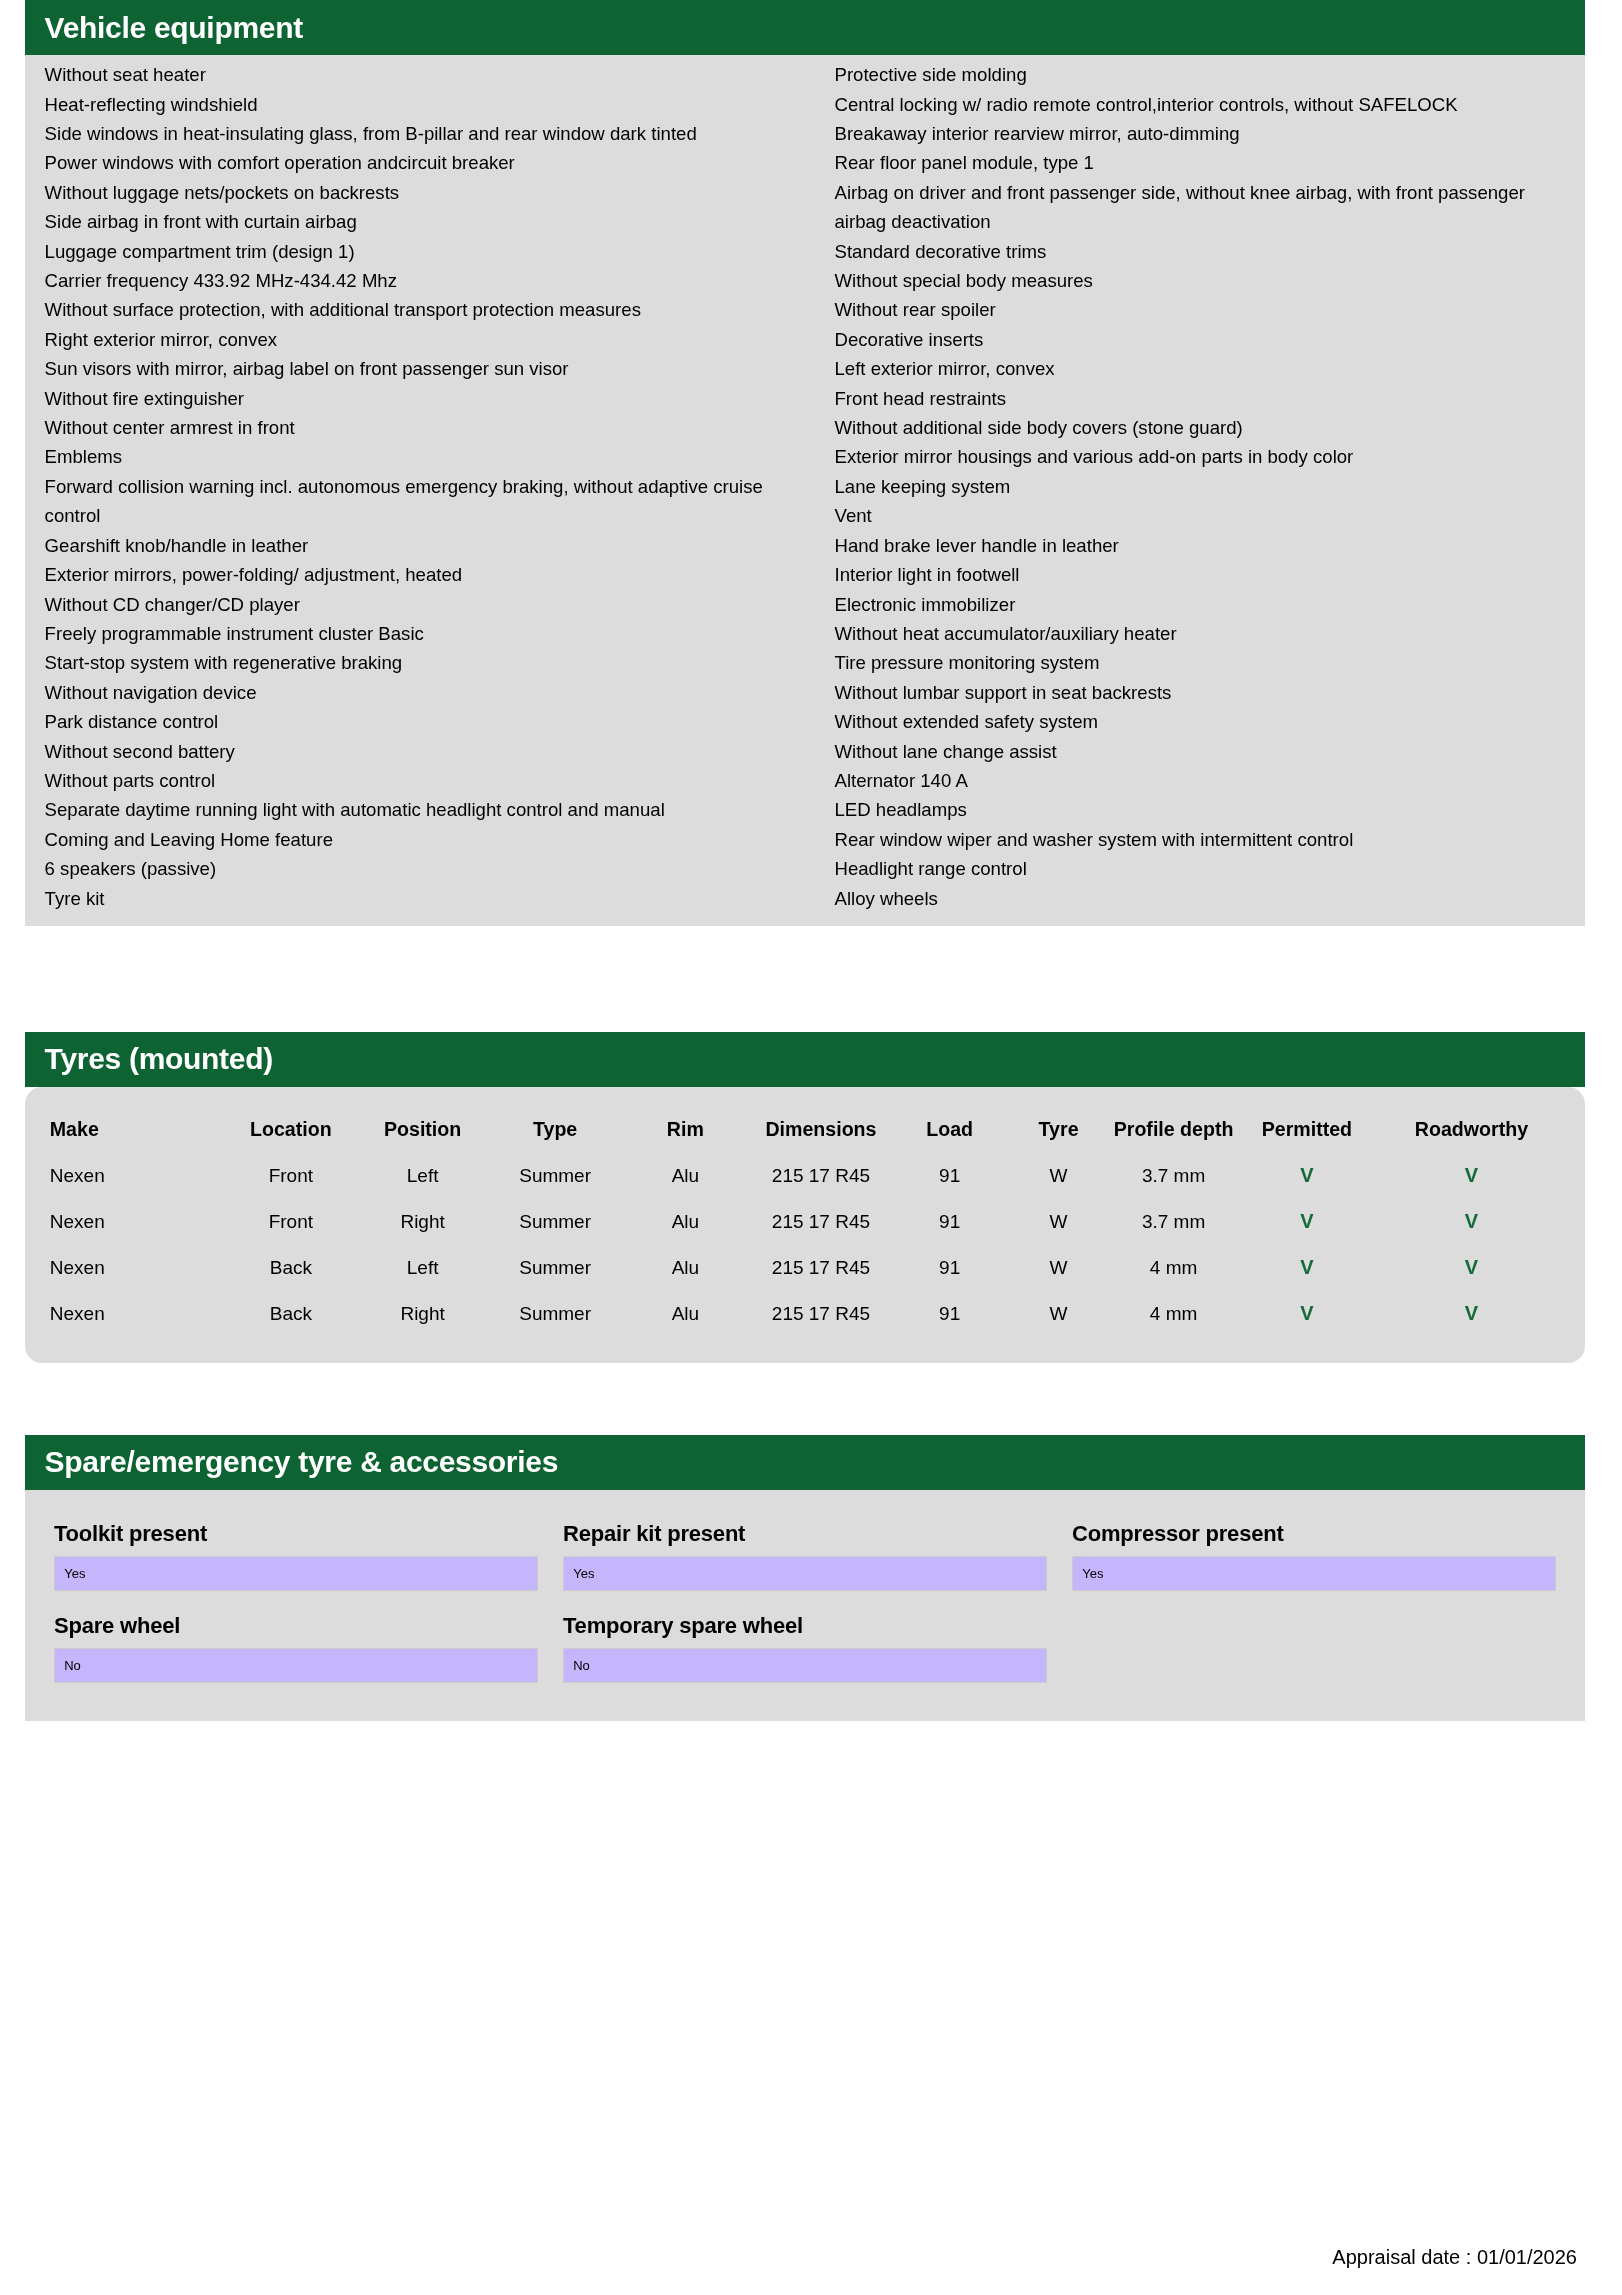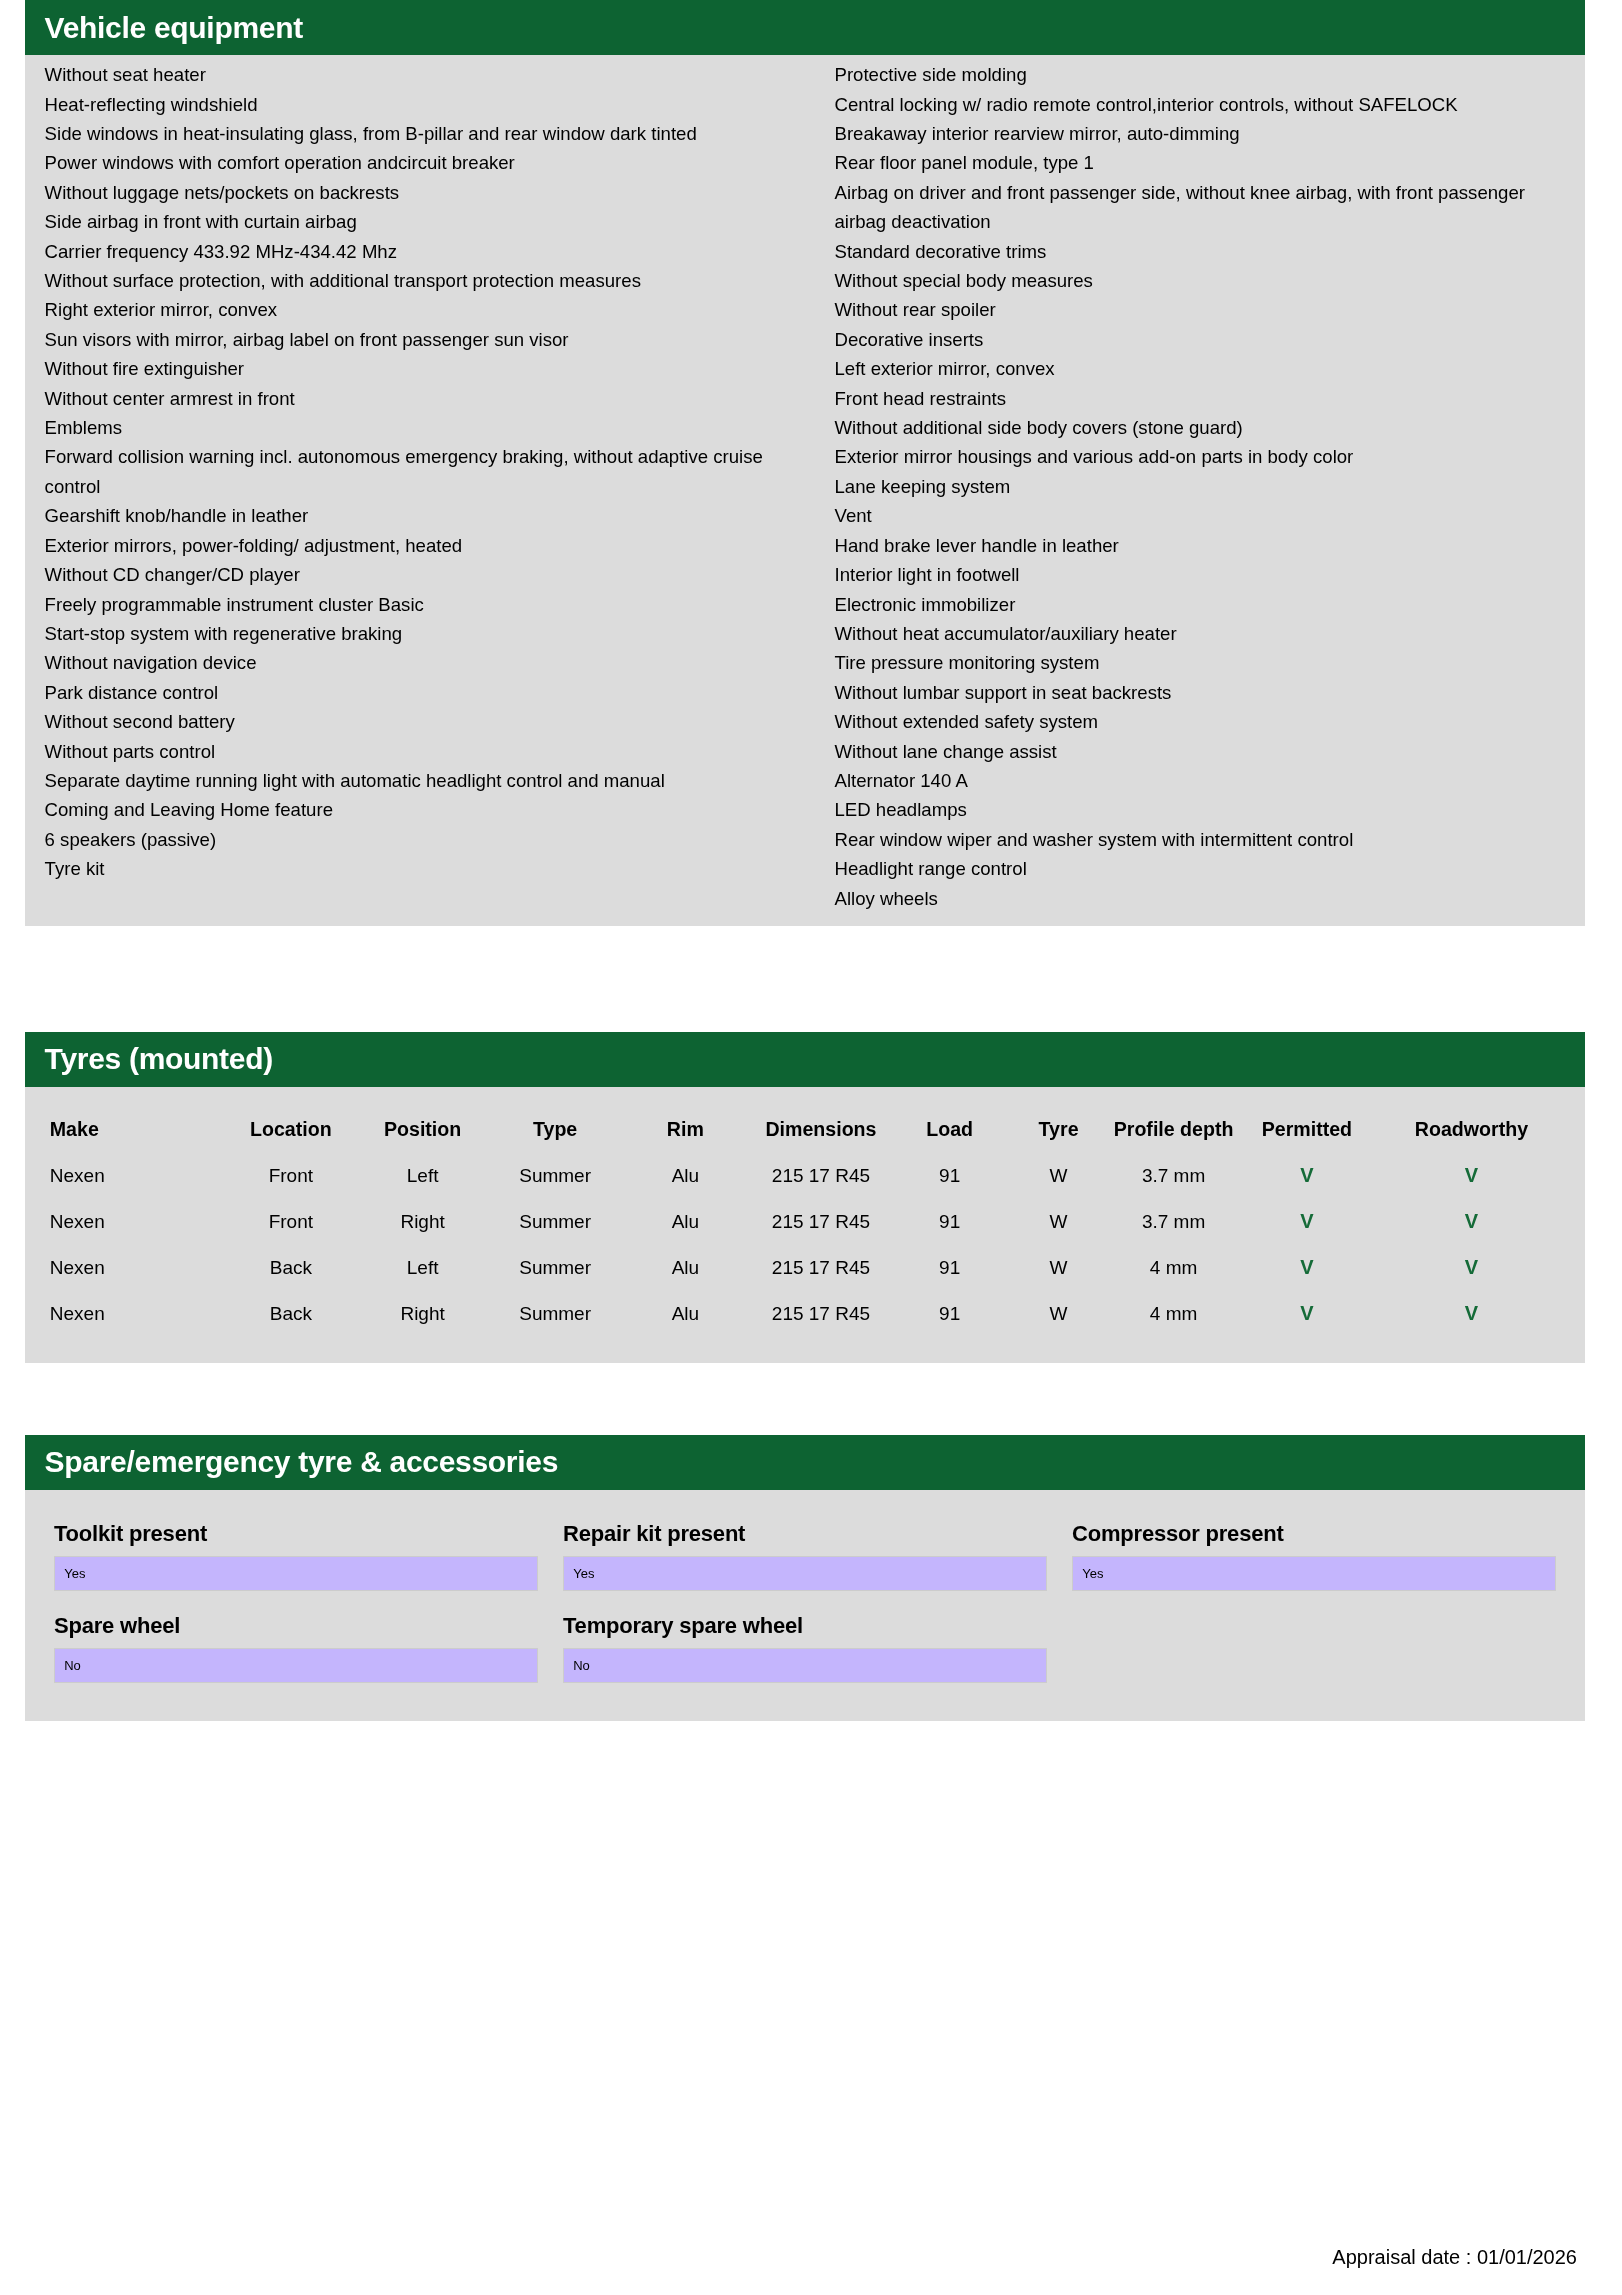--- a/index.html
+++ b/index.html
@@ -39,21 +39,21 @@
   }
   .eq-col {
     flex: 1 1 0;
     list-style: none;
     margin: 0; padding: 0;
     font-size: 18.6px;
     line-height: 29.4px;
   }
 
   
-  .tyres-body { padding: 19.6px 18.3px 26px 18.3px; }
+  .tyres-body { padding: 19.6px 18.3px 26px 18.3px; border-radius: 17px; }
   table.tyres {
     width: 100%;
     border-collapse: collapse;
     font-size: 19px;
   }
   table.tyres th {
     font-size: 19.6px;
     font-weight: bold;
     text-align: center;
     height: 46px;
@@ -125,20 +125,21 @@
       <span>Vehicle equipment</span>
     </div>
     <div class="panel-body equipment-body">
       <ul class="eq-col" id="eq-left">
           <li>Without seat heater</li>
           <li>Heat-reflecting windshield</li>
           <li>Side windows in heat-insulating glass, from B-pillar and rear window dark tinted</li>
           <li>Power windows with comfort operation andcircuit breaker</li>
           <li>Without luggage nets/pockets on backrests</li>
           <li>Side airbag in front with curtain airbag</li>
+          <li>Luggage compartment trim (design 1)</li>
           <li>Carrier frequency 433.92 MHz-434.42 Mhz</li>
           <li>Without surface protection, with additional transport protection measures</li>
           <li>Right exterior mirror, convex</li>
           <li>Sun visors with mirror, airbag label on front passenger sun visor</li>
           <li>Without fire extinguisher</li>
           <li>Without center armrest in front</li>
           <li>Emblems</li>
           <li>Forward collision warning incl. autonomous emergency braking, without adaptive cruise control</li>
           <li>Gearshift knob/handle in leather</li>
           <li>Exterior mirrors, power-folding/ adjustment, heated</li>

